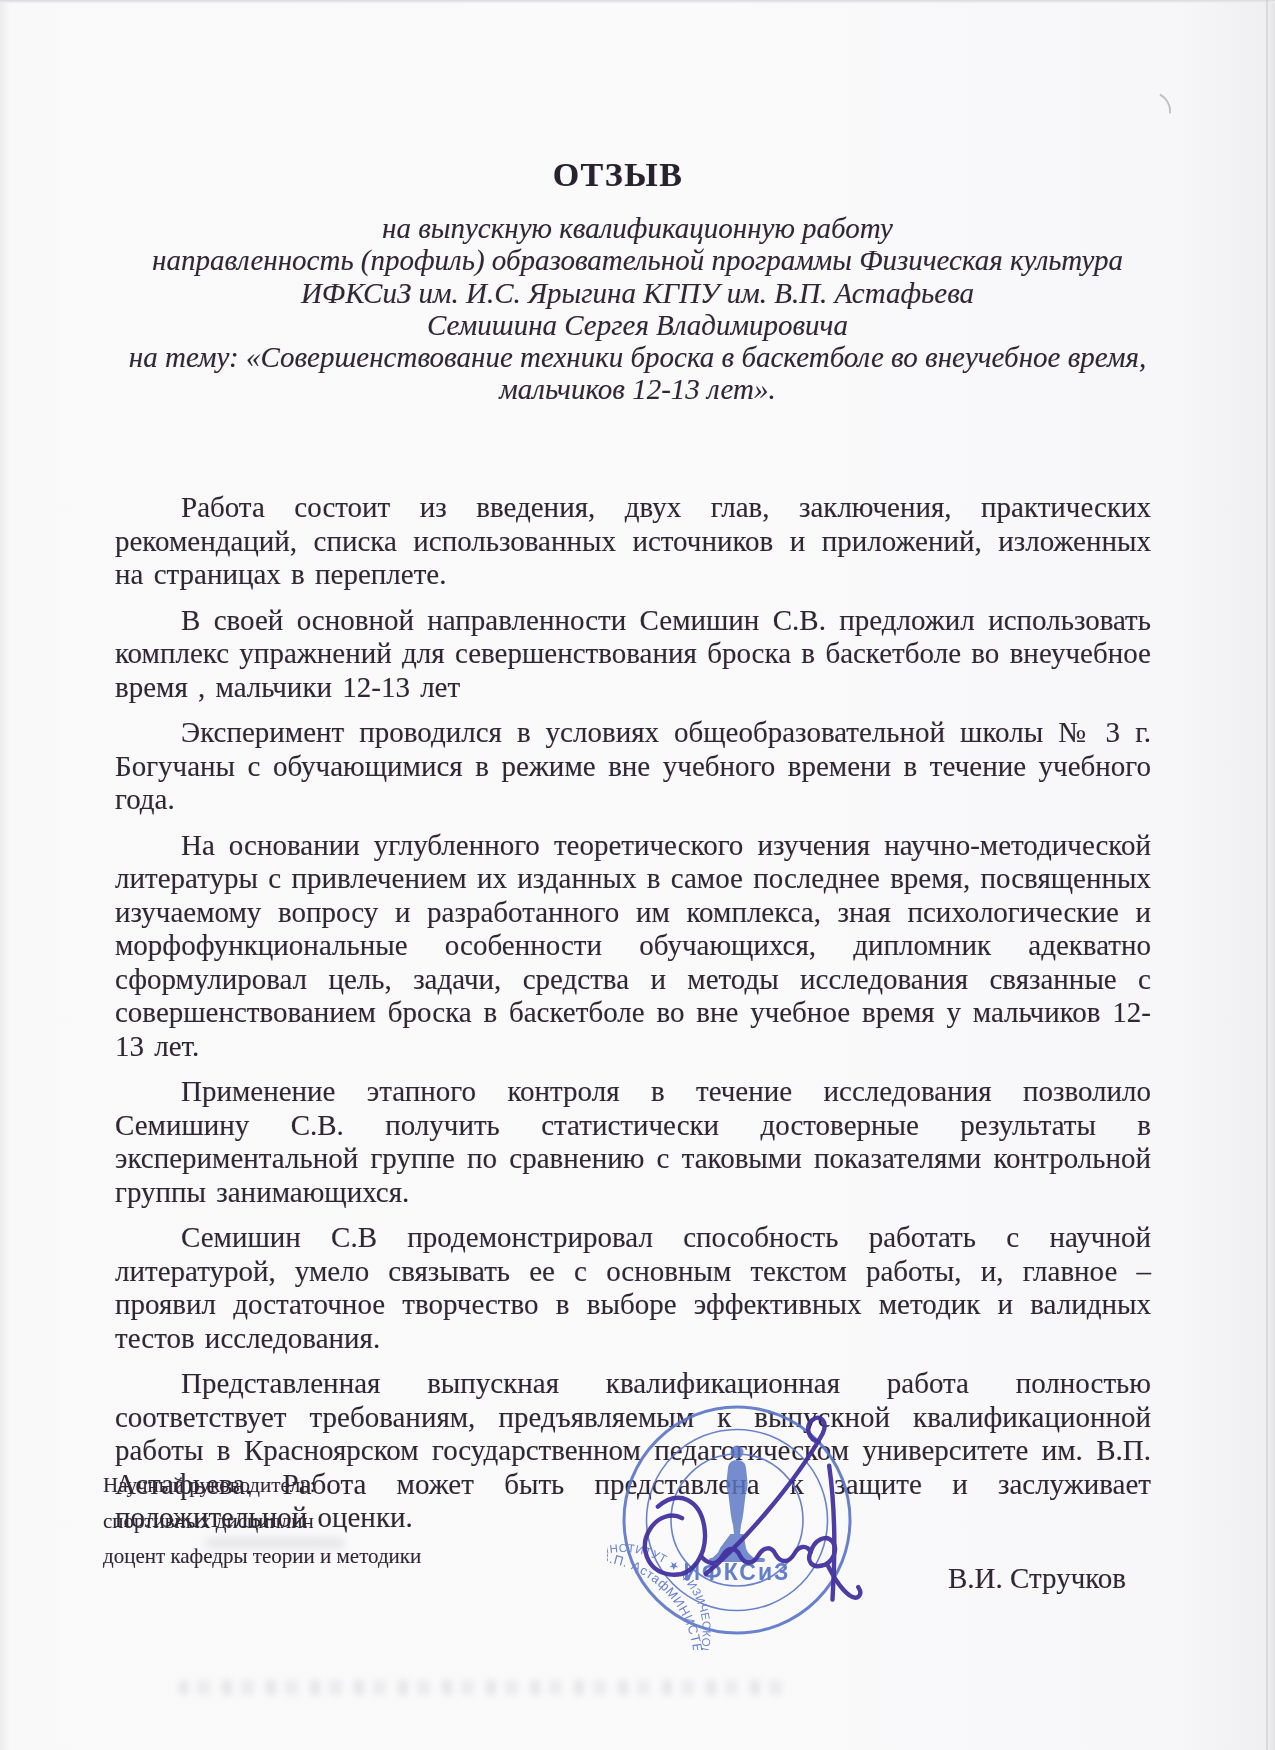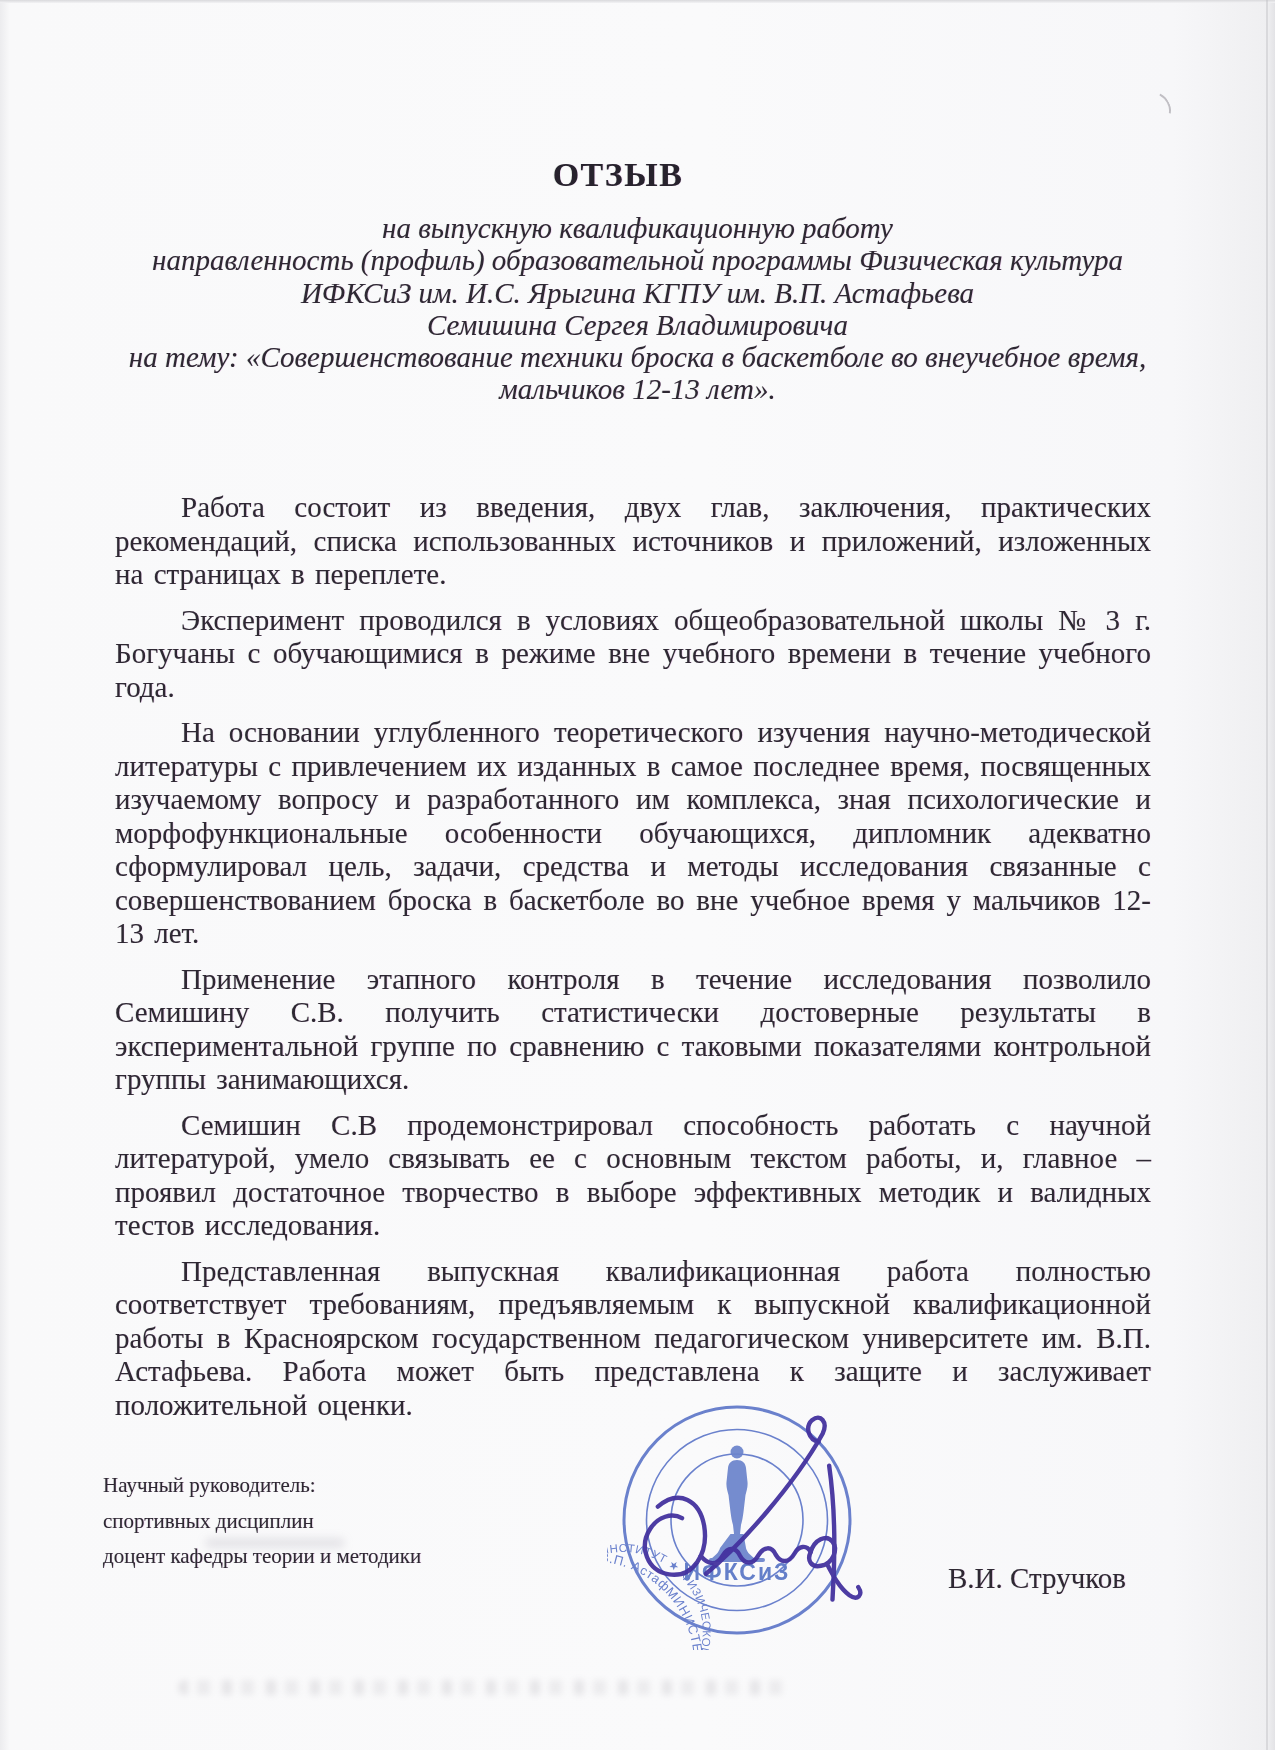--- a/index.html
+++ b/index.html
@@ -89,20 +89,21 @@
     <div class="sub-line">на выпускную квалификационную работу</div>
     <div class="sub-line">направленность (профиль) образовательной программы Физическая культура</div>
     <div class="sub-line">ИФКСиЗ им. И.С. Ярыгина КГПУ им. В.П. Астафьева</div>
     <div class="sub-line">Семишина Сергея Владимировича</div>
     <div class="sub-line">на тему: «Совершенствование техники броска в баскетболе во внеучебное время,</div>
     <div class="sub-line">мальчиков 12-13 лет».</div>
   </div>
 
   <div class="docbody fringe">
     <p>Работа состоит из введения, двух глав, заключения, практических рекомендаций, списка использованных источников и приложений, изложенных на страницах в переплете.</p>
+    <p>В своей основной направленности Семишин С.В. предложил использовать комплекс упражнений для севершенствования броска в баскетболе во внеучебное время , мальчики 12-13 лет</p>
     <p>Эксперимент проводился в условиях общеобразовательной школы № 3 г. Богучаны с обучающимися в режиме вне учебного времени в течение учебного года.</p>
     <p>На основании углубленного теоретического изучения научно-методической литературы с привлечением их изданных в самое последнее время, посвященных изучаемому вопросу и разработанного им комплекса, зная психологические и морфофункциональные особенности обучающихся, дипломник адекватно сформулировал цель, задачи, средства и методы исследования связанные с совершенствованием броска в баскетболе во вне учебное время у мальчиков 12-13 лет.</p>
     <p>Применение этапного контроля в течение исследования позволило Семишину С.В. получить статистически достоверные результаты в экспериментальной группе по сравнению с таковыми показателями контрольной группы занимающихся.</p>
     <p>Семишин С.В продемонстрировал способность работать с научной литературой, умело связывать ее с основным текстом работы, и, главное – проявил достаточное творчество в выборе эффективных методик и валидных тестов исследования.</p>
     <p>Представленная выпускная квалификационная работа полностью соответствует требованиям, предъявляемым к выпускной квалификационной работы в Красноярском государственном педагогическом университете им. В.П. Астафьева. Работа может быть представлена к защите и заслуживает положительной оценки.</p>
   </div>
 
   <div class="signatory fringe">
     <div>Научный руководитель:</div>
     <div>спортивных дисциплин</div>

